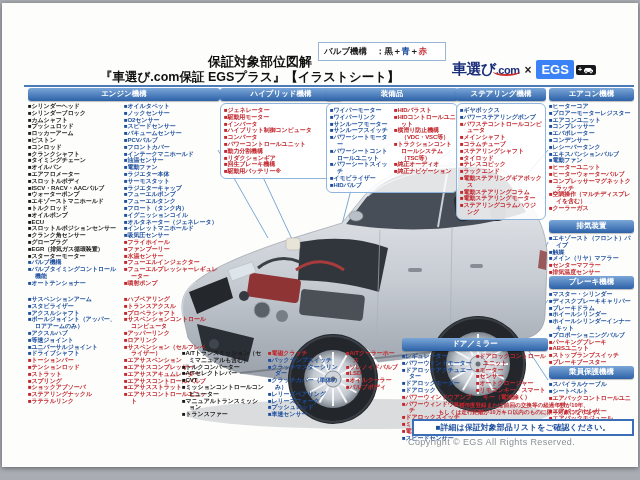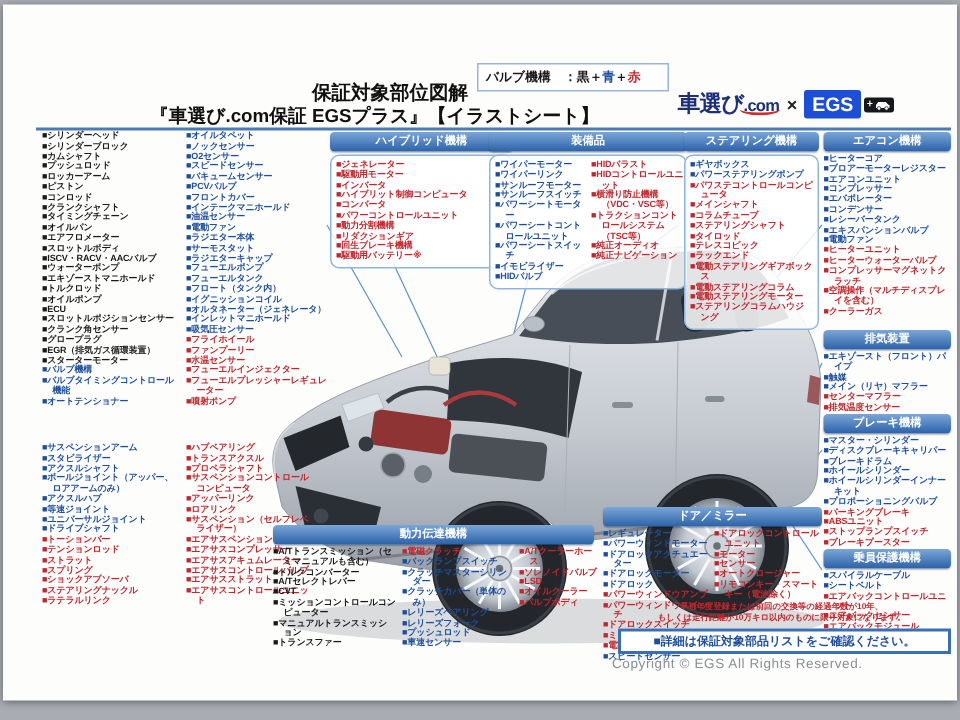--- a/index.html
+++ b/index.html
@@ -14,21 +14,21 @@
   .legend-box{position:absolute;left:318px;top:42px;width:116px;border:1px solid #9ab4d4;
     background:#fff;padding:3px 5px;z-index:2}
   .lrow{font-size:8.5px;font-weight:bold;line-height:11px;color:#1a1a1a;white-space:nowrap}
   .llab{display:inline-block;width:52px}
   .logo{position:absolute;right:44px;top:60px;display:flex;align-items:center;gap:5px;z-index:2}
   .brand{font-size:15px;font-weight:bold;color:#1c2f7a;letter-spacing:-.5px;position:relative}
   .brand .dotcom{font-size:11px;position:relative}
   .brand .dotcom::after{content:"";position:absolute;left:-3px;right:-1px;bottom:0;height:7px;
     border-bottom:2px solid #d0302d;border-radius:50%}
   .times{font-size:12px;font-weight:bold;color:#222}
-  .egsbox{background:#1d4ed8;color:#fff;font-weight:bold;font-size:13px;padding:2px 5px;border-radius:2px}
+  .egsbox{background:#3b82f6;color:#fff;font-weight:bold;font-size:13px;padding:2px 5px;border-radius:2px}
   .egsbadge{background:#16181b;border-radius:2px;padding:1px 2px;display:flex;align-items:center;gap:1px;margin-left:-3px}
   .egsbadge .plus{color:#fff;font-size:7px;font-weight:bold;line-height:7px}
   .top-rule{position:absolute;left:24px;top:85px;width:610px;height:2px;background:#4a7ab8;z-index:2}
   
   .sec{position:absolute;z-index:2}
   .shead{background:linear-gradient(#7aa6d8,#2d62a8);color:#fff;font-size:7.5px;font-weight:bold;
     text-align:center;border-radius:3px;padding:1px 0 2px;margin-bottom:2px;box-shadow:0 1px 1px rgba(0,0,0,.25)}
   .cols{display:flex;gap:4px;align-items:flex-start}
   .col{flex:none}
   .it{font-size:6px;line-height:6.8px;font-weight:600;padding-left:7px;text-indent:-7px;letter-spacing:-.1px}
@@ -184,20 +184,21 @@
         <line y1="-10" y2="-30" transform="rotate(270)"></line>
         <line y1="-10" y2="-30" transform="rotate(300)"></line>
         <line y1="-10" y2="-30" transform="rotate(330)"></line>
     </g>
     <circle r="8" fill="#cfd4da" stroke="#8d949c"></circle>
       <circle r="2.5" fill="#6a7078"></circle>
   </g>
 </svg>
 
 <div class="sec" id="sec-engine">
+    <div class="shead">エンジン機構</div>
     <div class="cols">
       <div class="col col1">
         <div class="it" style="color: rgb(26, 26, 26);">■シリンダーヘッド</div>
         <div class="it" style="color: rgb(26, 26, 26);">■シリンダーブロック</div>
         <div class="it" style="color: rgb(26, 26, 26);">■カムシャフト</div>
         <div class="it" style="color: rgb(26, 26, 26);">■プッシュロッド</div>
         <div class="it" style="color: rgb(26, 26, 26);">■ロッカーアーム</div>
         <div class="it" style="color: rgb(26, 26, 26);">■ピストン</div>
         <div class="it" style="color: rgb(26, 26, 26);">■コンロッド</div>
         <div class="it" style="color: rgb(26, 26, 26);">■クランクシャフト</div>
@@ -403,21 +404,20 @@
         <div class="it" style="color: rgb(194, 39, 45);">■エアサスペンション</div>
         <div class="it" style="color: rgb(194, 39, 45);">■エアサスコンプレッサー</div>
         <div class="it" style="color: rgb(194, 39, 45);">■エアサスアキュムレーター</div>
         <div class="it" style="color: rgb(194, 39, 45);">■エアサスコントロールバルブ</div>
         <div class="it" style="color: rgb(194, 39, 45);">■エアサスストラット</div>
         <div class="it" style="color: rgb(194, 39, 45);">■エアサスコントロールユニット</div>
       </div>
     </div>
   </div>
 <div class="sec" id="sec-powertrain">
-    <div class="shead">動力伝達機構</div>
     <div class="cols">
       <div class="col col1">
         <div class="it" style="color: rgb(26, 26, 26);">■A/Tトランスミッション（セミマニュアルも含む）</div>
         <div class="it" style="color: rgb(26, 26, 26);">■トルクコンバーター</div>
         <div class="it" style="color: rgb(26, 26, 26);">■A/Tセレクトレバー</div>
         <div class="it" style="color: rgb(26, 26, 26);">■CVT</div>
         <div class="it" style="color: rgb(26, 26, 26);">■ミッションコントロールコンピューター</div>
         <div class="it" style="color: rgb(26, 26, 26);">■マニュアルトランスミッション</div>
         <div class="it" style="color: rgb(26, 26, 26);">■トランスファー</div>
       </div>

